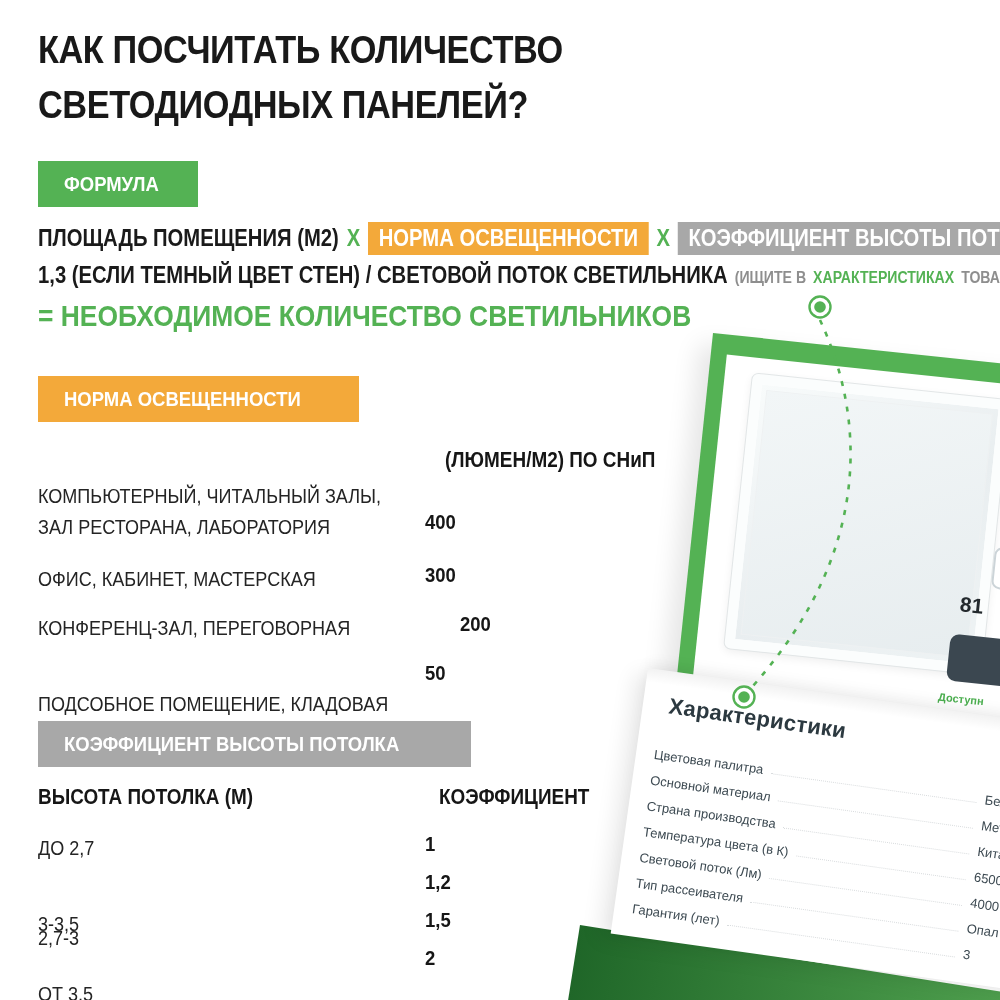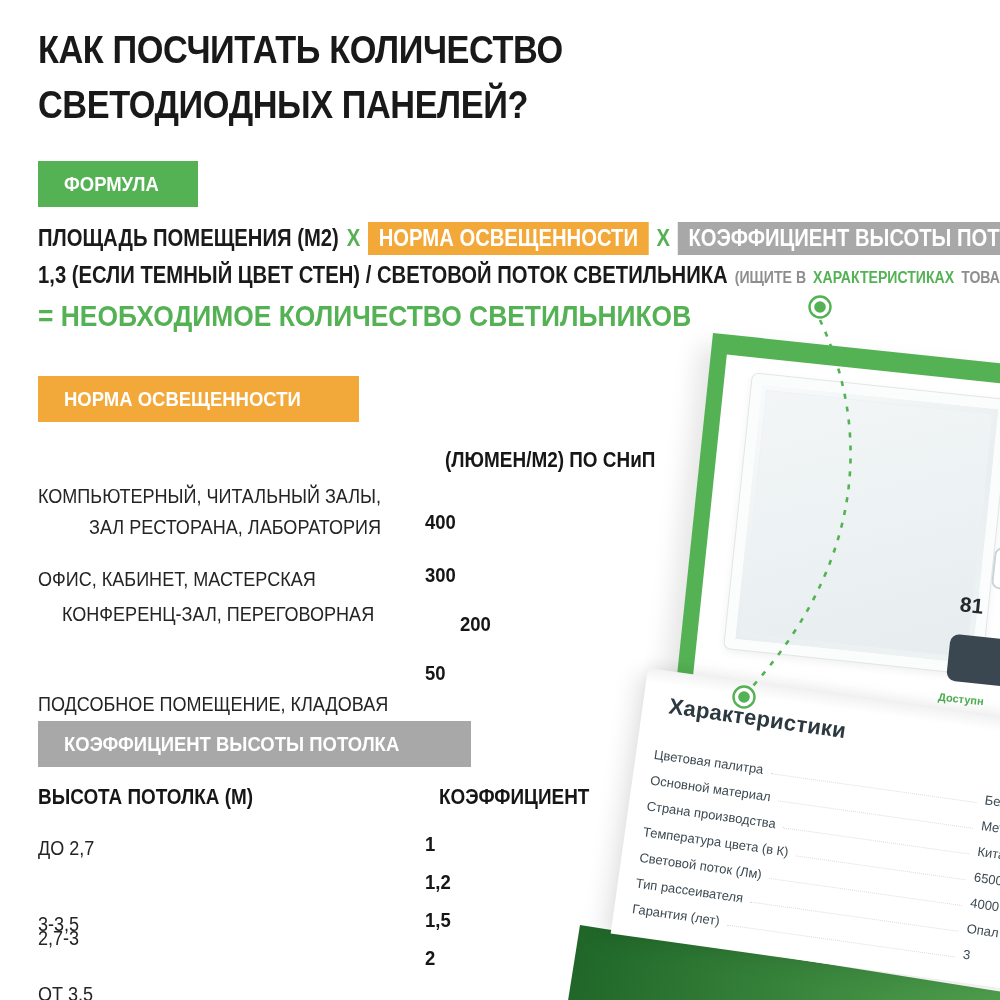--- a/index.html
+++ b/index.html
@@ -107,26 +107,26 @@
 
   <div class="result">
     <span class="cx">= НЕОБХОДИМОЕ КОЛИЧЕСТВО СВЕТИЛЬНИКОВ</span>
   </div>
 
   <div class="badge badge-orange">
     <span class="cx">НОРМА ОСВЕЩЕННОСТИ</span>
   </div>
   <div class="th" style="left:445px;top:436px;margin-top:12px;"><span class="cx">(ЛЮМЕН/М2) ПО СНиП</span></div>
 
-  <div class="td-label" style="top:480px;text-align:right;"><span class="cx">КОМПЬЮТЕРНЫЙ, ЧИТАЛЬНЫЙ ЗАЛЫ,
+  <div class="td-label" style="top:480px;"><span class="cx">КОМПЬЮТЕРНЫЙ, ЧИТАЛЬНЫЙ ЗАЛЫ,
 ЗАЛ РЕСТОРАНА, ЛАБОРАТОРИЯ</span></div>
   <div class="td-value" style="top:510px;"><span class="cx">400</span></div>
   <div class="td-label" style="top:563px;"><span class="cx">ОФИС, КАБИНЕТ, МАСТЕРСКАЯ</span></div>
   <div class="td-value" style="top:563px;"><span class="cx">300</span></div>
-  <div class="td-label" style="top:598px;margin-left:24px;"><span class="cx">КОНФЕРЕНЦ-ЗАЛ, ПЕРЕГОВОРНАЯ</span></div>
+  <div class="td-label" style="top:612px;"><span class="cx">КОНФЕРЕНЦ-ЗАЛ, ПЕРЕГОВОРНАЯ</span></div>
   <div class="td-value" style="top:612px;margin-left:35px;"><span class="cx">200</span></div>
   <div class="td-label" style="top:688px;"><span class="cx">ПОДСОБНОЕ ПОМЕЩЕНИЕ, КЛАДОВАЯ</span></div>
   <div class="td-value" style="top:661px;"><span class="cx">50</span></div>
 
   <div class="badge badge-gray">
     <span class="cx">КОЭФФИЦИЕНТ ВЫСОТЫ ПОТОЛКА</span>
   </div>
   <div class="th" style="left:38px;top:785px;"><span class="cx">ВЫСОТА ПОТОЛКА (М)</span></div>
   <div class="th" style="left:425px;top:785px;margin-left:14px;"><span class="cx">КОЭФФИЦИЕНТ</span></div>
 

